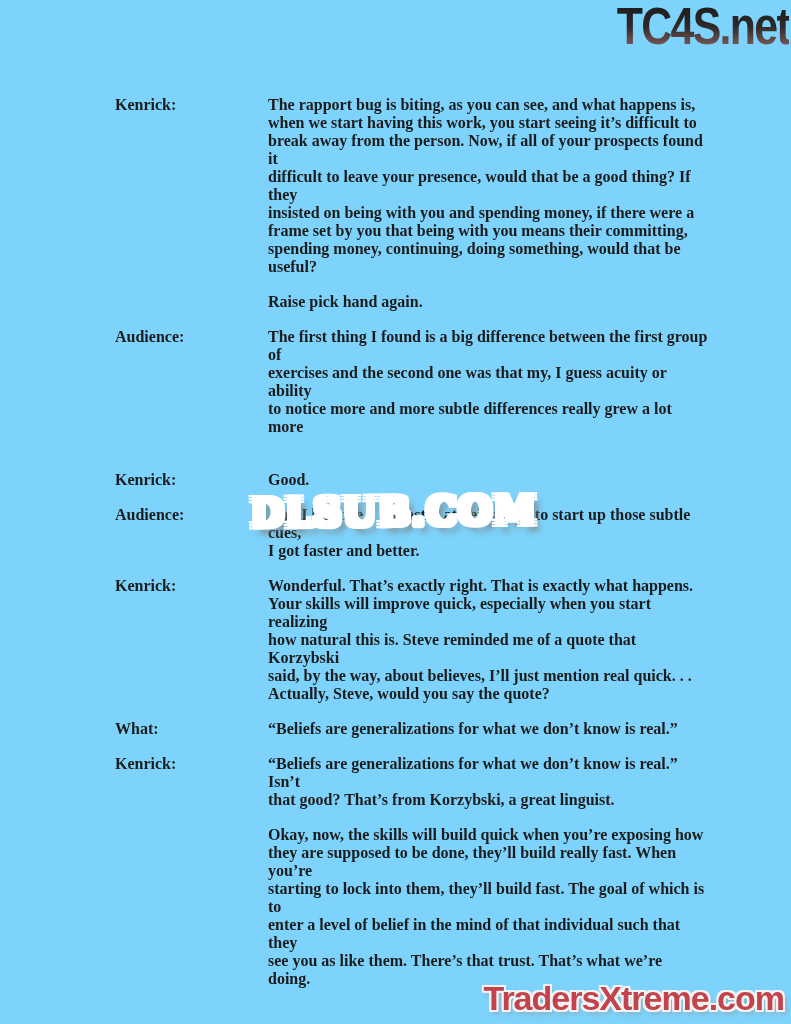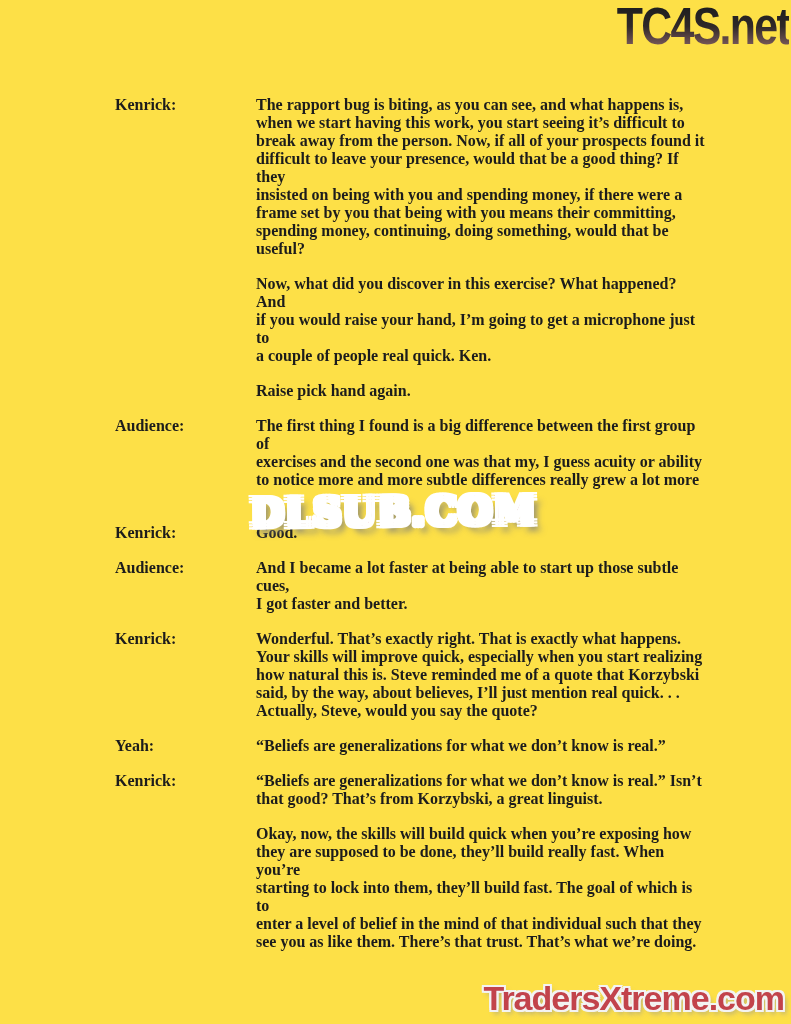--- a/index.html
+++ b/index.html
@@ -4,21 +4,21 @@
 <style>
   html, body {
     margin: 0;
     padding: 0;
     background: #ffffff;
   }
   .page {
     position: relative;
     width: 791px;
     height: 1024px;
-    background: #fde047;
+    background: #7dd3fc;
     overflow: hidden;
     font-family: "Liberation Serif", serif;
     color: #1c1c1c;
   }
 
   
   .tc4s-logo {
     position: absolute;
     top: -3px;
     right: 2px;
@@ -50,21 +50,21 @@
   .speaker {
     flex: none;
     width: 141px;
     font-size: 16px;
     line-height: 18px;
   }
   .turn-body {
     width: 452px;
   }
   .para {
-    margin: 0 0 17px 0;
+    margin: 0 0 17px 12px;
     font-size: 16px;
     line-height: 18px;
     white-space: pre-line;
   }
 
   
   .watermark {
     position: absolute;
     left: 250px;
     top: 488px;
@@ -119,23 +119,20 @@
         <div class="speaker">Kenrick:</div>
         <div class="turn-body">
           <p class="para">The rapport bug is biting, as you can see, and what happens is,
 when we start having this work, you start seeing it’s difficult to
 break away from the person. Now, if all of your prospects found it
 difficult to leave your presence, would that be a good thing? If they
 insisted on being with you and spending money, if there were a
 frame set by you that being with you means their committing,
 spending money, continuing, doing something, would that be
 useful?</p>
-          <p class="para">Now, what did you discover in this exercise? What happened? And
-if you would raise your hand, I’m going to get a microphone just to
-a couple of people real quick. Ken.</p>
           <p class="para">Raise pick hand again.</p>
         </div>
       </div>
       <div class="turn">
         <div class="speaker">Audience:</div>
         <div class="turn-body">
           <p class="para">The first thing I found is a big difference between the first group of
 exercises and the second one was that my, I guess acuity or ability
 to notice more and more subtle differences really grew a lot more
 &nbsp;</p>
@@ -158,21 +155,21 @@
         <div class="speaker">Kenrick:</div>
         <div class="turn-body">
           <p class="para">Wonderful. That’s exactly right. That is exactly what happens.
 Your skills will improve quick, especially when you start realizing
 how natural this is. Steve reminded me of a quote that Korzybski
 said, by the way, about believes, I’ll just mention real quick. . .
 Actually, Steve, would you say the quote?</p>
         </div>
       </div>
       <div class="turn">
-        <div class="speaker">Yeah:</div>
+        <div class="speaker">What:</div>
         <div class="turn-body">
           <p class="para">“Beliefs are generalizations for what we don’t know is real.”</p>
         </div>
       </div>
       <div class="turn">
         <div class="speaker">Kenrick:</div>
         <div class="turn-body">
           <p class="para">“Beliefs are generalizations for what we don’t know is real.” Isn’t
 that good? That’s from Korzybski, a great linguist.</p>
           <p class="para">Okay, now, the skills will build quick when you’re exposing how

